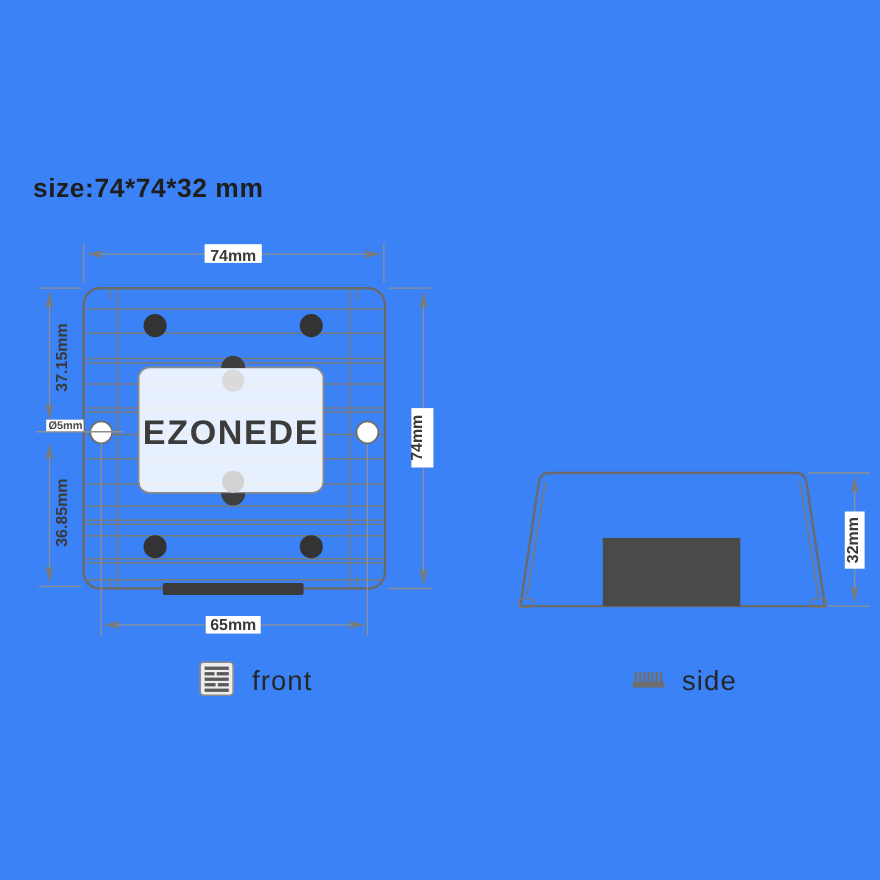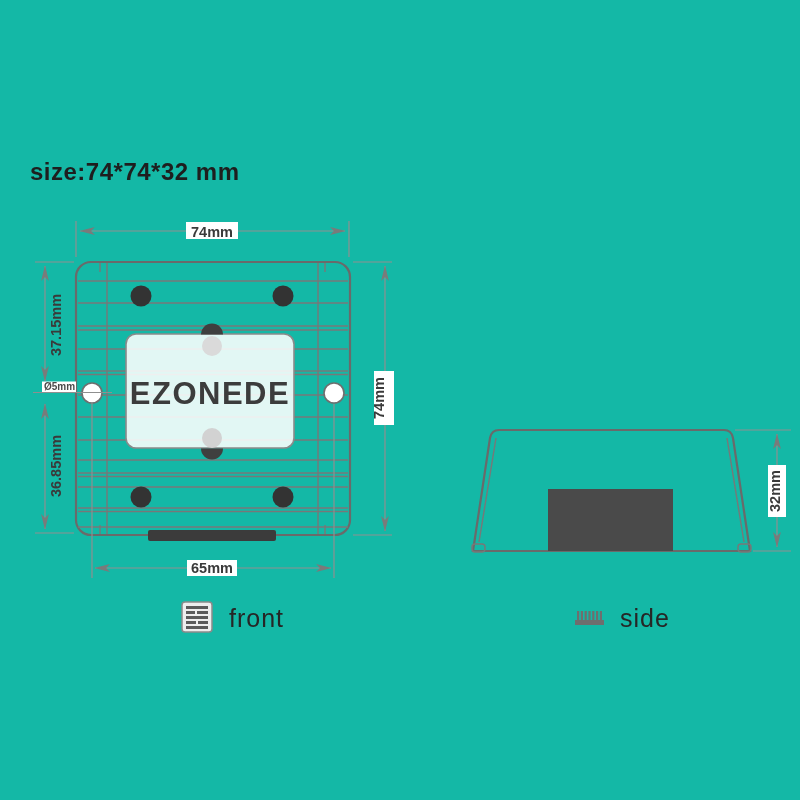--- a/index.html
+++ b/index.html
@@ -1,17 +1,17 @@
 <!DOCTYPE html>
 <html><head>
 <meta charset="utf-8">
 <style>
   html,body{margin:0;padding:0;background:#fff;}
   .canvas{
-    position:relative;width:800px;height:800px;background:#14b8a6;
+    position:relative;width:800px;height:800px;background:#3b82f6;
     font-family:"Liberation Sans","DejaVu Sans",sans-serif;overflow:hidden;
   }
   .size-title{
     position:absolute;left:30px;top:158px;font-size:24px;font-weight:700;
     color:#1e1e1e;letter-spacing:0.5px;
   }
   svg text{font-family:"Liberation Sans","DejaVu Sans",sans-serif;}
   .dim-text{font-size:14.5px;font-weight:700;fill:#3a3a3a;}
   .dim-text-small{font-size:10px;font-weight:700;fill:#4a4a4a;}
   .brand-text{font-size:31px;font-weight:700;fill:#3c3c3c;letter-spacing:1.5px;}

